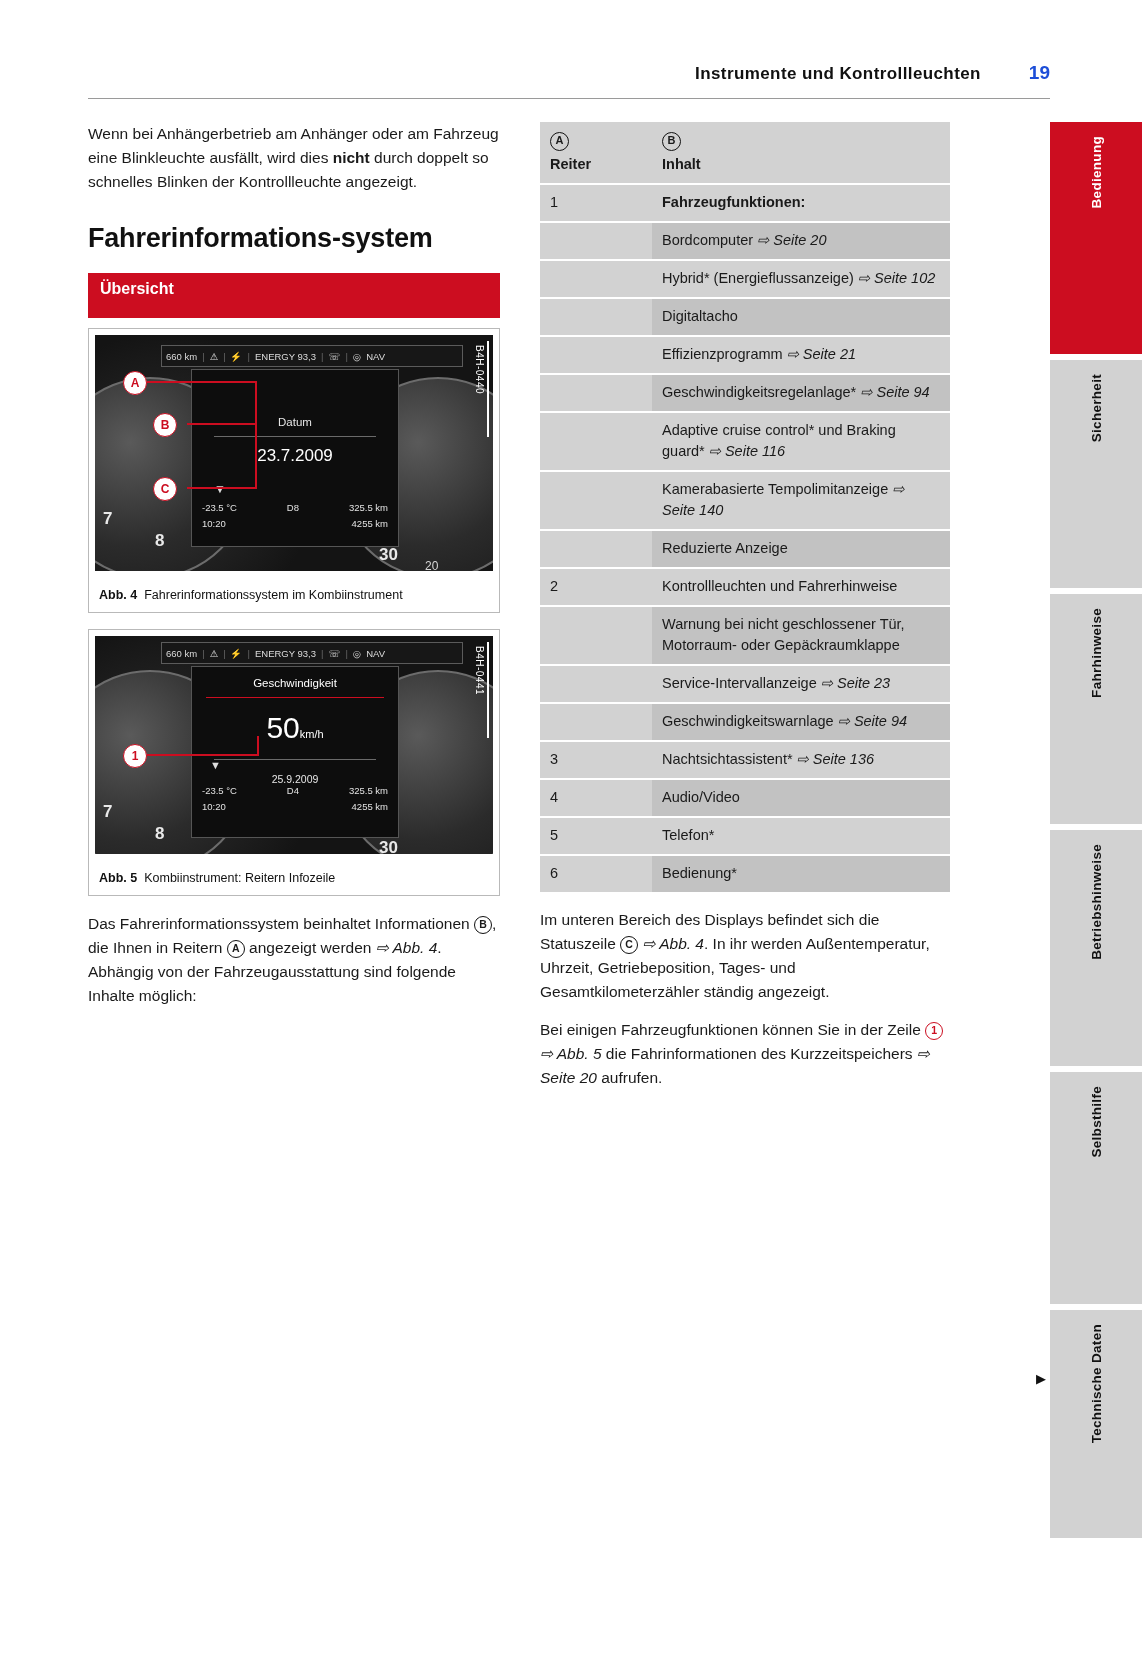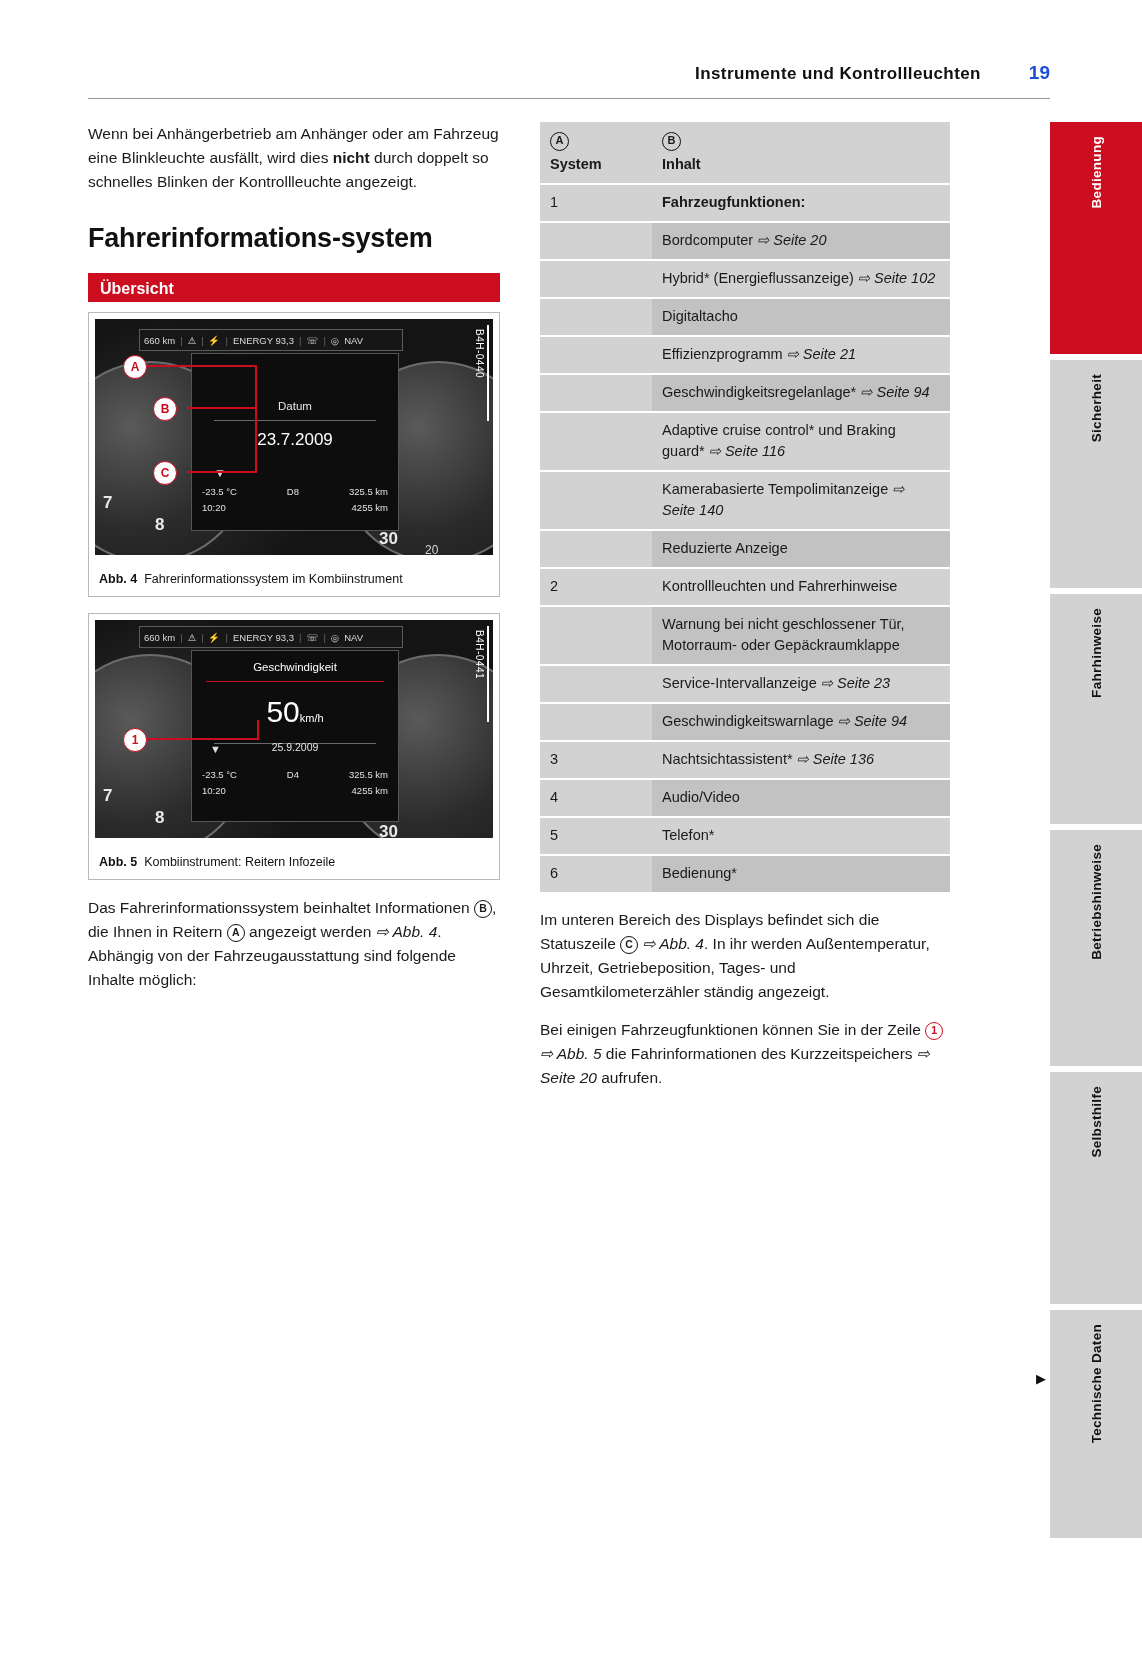--- a/index.html
+++ b/index.html
@@ -75,21 +75,21 @@
     margin: 28px 0 18px 0;
     color: #111;
     letter-spacing: -0.2px;
   }
 
   .redbar {
     background: #cc0d20;
     color: #fff;
     font-size: 16px;
     font-weight: bold;
-    padding: 7px 12px 4px 12px;
+    padding: 7px 12px 20px 12px;
     margin: 6px 0 10px 0;
     width: 388px;
   }
 
   
   .figure {
     border: 1px solid #b9b9b9;
     background: #fff;
     margin-bottom: 16px;
     width: 410px;
@@ -138,22 +138,22 @@
   .dial-num.sm { font-size: 12px; color: #d6d6d6; font-weight: normal;}
   .screen {
     position: absolute;
     left: 96px; top: 34px;
     width: 206px; height: 176px;
     background: #0d0d0d;
     border: 1px solid #555;
   }
   .topbar {
     position: absolute;
-    left: 44px; top: 10px;
-    width: 264px; height: 22px;
+    left: 66px; top: 10px;
+    width: 302px; height: 22px;
     background: #171717;
     border: 1px solid #5b5b5b;
     display: flex;
     align-items: center;
     color: #dcdcdc;
     font-size: 9.5px;
     padding: 0 4px;
     box-sizing: border-box;
     gap: 5px;
   }
@@ -435,21 +435,21 @@
           <span class="sep">|</span>
           <span>◎</span>
           <span>NAV</span>
         </div>
 
         <div class="screen" style="top:30px; height:170px;">
           <div class="screen-label" style="top:10px; color:#fff;">Geschwindigkeit</div>
           <div class="redline" style="left:14px; right:14px; top:30px;"></div>
           <div class="screen-speed" style="top:44px;"><span>50</span><small>km/h</small></div>
           <div class="hline" style="left:22px; right:22px; top:92px;"></div>
-          <div class="screen-label" style="top:90px; font-size:10.5px;">25.9.2009</div>
+          <div class="screen-label" style="top:106px; font-size:10.5px;">25.9.2009</div>
           <div style="position:absolute; left:18px; top:92px; color:#ddd; font-size:11px;">▼</div>
           <div class="statusrow" style="top:118px;">
             <span>-23.5 °C</span>
             <span>D4</span>
             <span>325.5 km</span>
           </div>
           <div class="statusrow" style="top:134px;">
             <span>10:20</span>
             <span></span>
             <span>4255 km</span>
@@ -471,21 +471,21 @@
     <p class="para"><span>Das Fahrerinformationssystem beinhaltet Informationen </span><span class="inline-circ">B</span><span>, die Ihnen in Reitern </span><span class="inline-circ">A</span><span> angezeigt werden </span><span class="it">⇨ Abb. 4</span><span>. Abhängig von der Fahrzeugausstattung sind folgende Inhalte möglich:</span></p>
   </div>
 
   <div class="col-right">
 
     <table class="reiter">
       <tbody>
         <tr>
           <td class="c1 hdr">
             <span class="hdr-mark">A</span><br>
-            <span>System</span>
+            <span>Reiter</span>
           </td>
           <td class="hdr">
             <span class="hdr-mark">B</span><br>
             <span>Inhalt</span>
           </td>
         </tr>
 
         <tr>
             <td class="c1 rowA">1</td>
             <td class="rowA bold">Fahrzeugfunktionen:</td>

